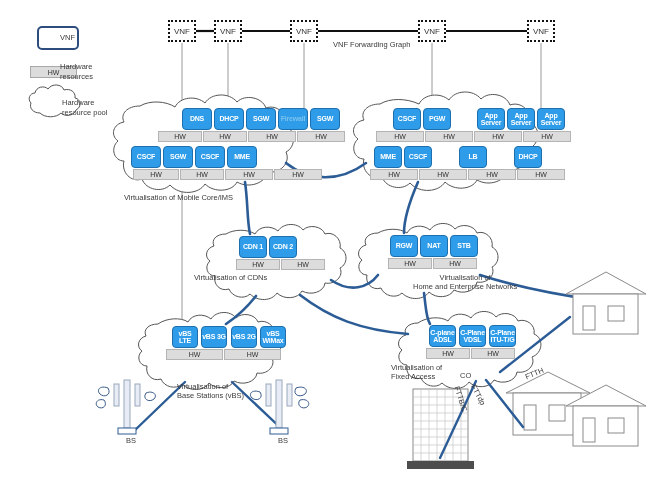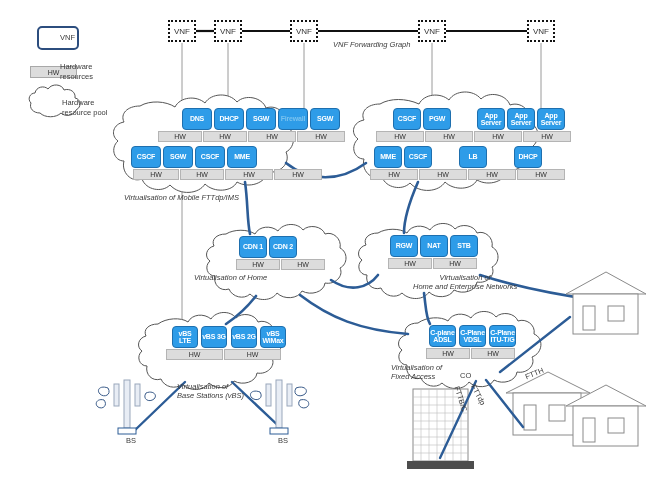--- a/index.html
+++ b/index.html
@@ -61,21 +61,20 @@
     font-size: 7px;
     color: #333333;
     box-sizing: border-box;
   }
   .diag-label {
     position: absolute;
     font-size: 7.5px;
     color: #3a3a3a;
     line-height: 9px;
     white-space: pre-line;
-    font-style: italic;
   }
   .legend-label {
     position: absolute;
     font-size: 7.5px;
     color: #3a3a3a;
     line-height: 9.5px;
     white-space: pre-line;
   }
   .legend-vnf {
     position: absolute;
@@ -318,21 +317,21 @@
   <div class="vnf-node" style="left:131px; top:146px; width:30px; height:22px;">CSCF</div>
   <div class="vnf-node" style="left:163px; top:146px; width:30px; height:22px;">SGW</div>
   <div class="vnf-node" style="left:195px; top:146px; width:30px; height:22px;">CSCF</div>
   <div class="vnf-node" style="left:227px; top:146px; width:30px; height:22px;">MME</div>
 
   <div class="hw-bar" style="left:133px; top:169px; width:46px; height:11px;">HW</div>
   <div class="hw-bar" style="left:180px; top:169px; width:44px; height:11px;">HW</div>
   <div class="hw-bar" style="left:225px; top:169px; width:48px; height:11px;">HW</div>
   <div class="hw-bar" style="left:274px; top:169px; width:48px; height:11px;">HW</div>
 
-  <div class="diag-label" style="left:124px; top:193px;">Virtualisation of Mobile FTTdp/IMS</div>
+  <div class="diag-label" style="left:124px; top:193px;">Virtualisation of Mobile Core/IMS</div>
 
   <div class="vnf-node" style="left:393px; top:108px; width:28px; height:22px;">CSCF</div>
   <div class="vnf-node" style="left:423px; top:108px; width:28px; height:22px;">PGW</div>
   <div class="vnf-node" style="left:477px; top:108px; width:28px; height:22px;">App Server</div>
   <div class="vnf-node" style="left:507px; top:108px; width:28px; height:22px;">App Server</div>
   <div class="vnf-node" style="left:537px; top:108px; width:28px; height:22px;">App Server</div>
 
   <div class="hw-bar" style="left:376px; top:131px; width:48px; height:11px;">HW</div>
   <div class="hw-bar" style="left:425px; top:131px; width:48px; height:11px;">HW</div>
   <div class="hw-bar" style="left:474px; top:131px; width:48px; height:11px;">HW</div>
@@ -347,21 +346,21 @@
   <div class="hw-bar" style="left:419px; top:169px; width:48px; height:11px;">HW</div>
   <div class="hw-bar" style="left:468px; top:169px; width:48px; height:11px;">HW</div>
   <div class="hw-bar" style="left:517px; top:169px; width:48px; height:11px;">HW</div>
 
   <div class="vnf-node" style="left:239px; top:236px; width:28px; height:22px;">CDN 1</div>
   <div class="vnf-node" style="left:269px; top:236px; width:28px; height:22px;">CDN 2</div>
 
   <div class="hw-bar" style="left:236px; top:259px; width:44px; height:11px;">HW</div>
   <div class="hw-bar" style="left:281px; top:259px; width:44px; height:11px;">HW</div>
 
-  <div class="diag-label" style="left:194px; top:273px;">Virtualisation of Home</div>
+  <div class="diag-label" style="left:194px; top:273px;">Virtualisation of CDNs</div>
 
   <div class="vnf-node" style="left:390px; top:235px; width:28px; height:22px;">RGW</div>
   <div class="vnf-node" style="left:420px; top:235px; width:28px; height:22px;">NAT</div>
   <div class="vnf-node" style="left:450px; top:235px; width:28px; height:22px;">STB</div>
 
   <div class="hw-bar" style="left:388px; top:258px; width:44px; height:11px;">HW</div>
   <div class="hw-bar" style="left:433px; top:258px; width:44px; height:11px;">HW</div>
 
   <div class="diag-label" style="left:413px; top:273px; text-align:center;">Virtualisation of
 Home and Enterprise Networks</div>

